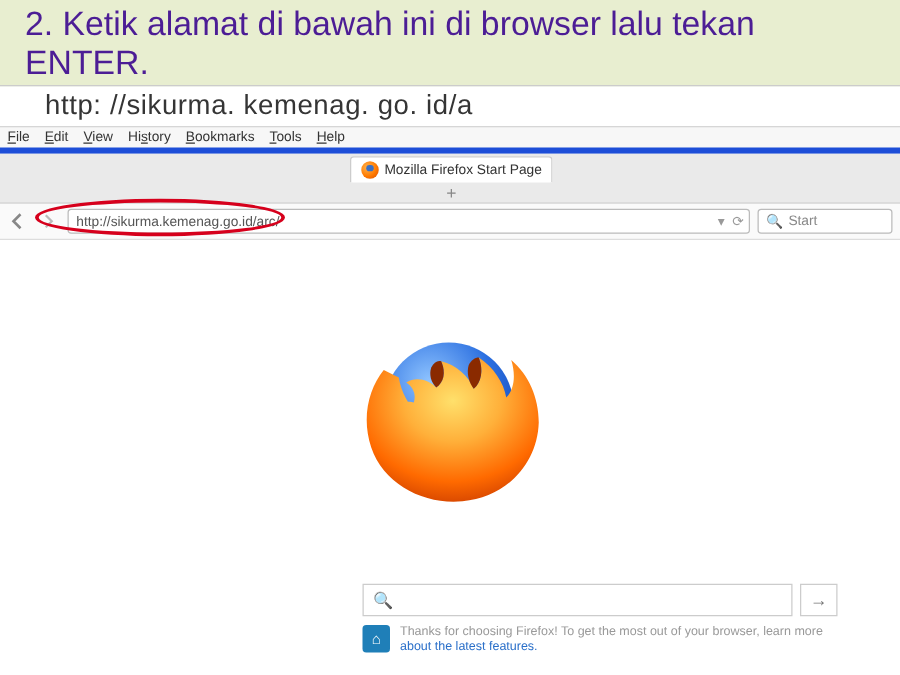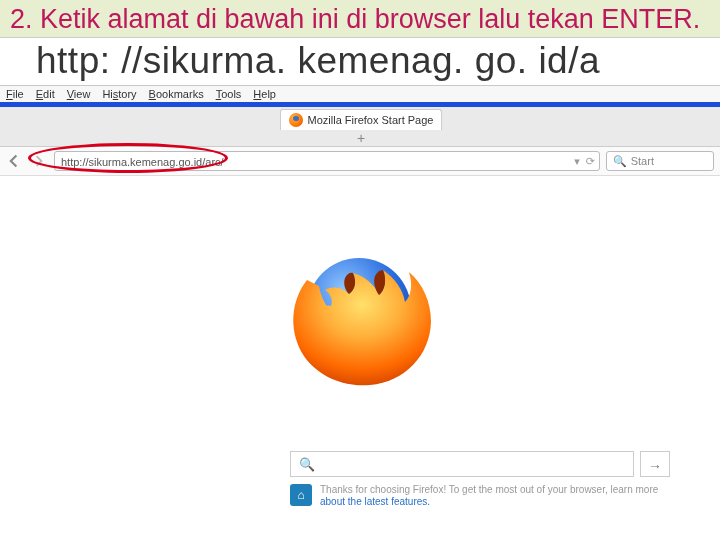--- a/index.html
+++ b/index.html
@@ -10,25 +10,26 @@
     background: #fff;
     overflow: hidden;
   }
   .instruction-banner {
     background: #e8eed0;
     padding: 4px 10px 2px 10px;
     border-bottom: 1px solid #ccc;
   }
   .instruction-text {
     font-size: 27px;
-    color: #be185d;
+    color: #4c1d95;
     line-height: 1.15;
+    margin-left: 10px;
   }
   .url-display {
-    font-size: 37px;
+    font-size: 22px;
     color: #353535;
     padding: 4px 0 6px 36px;
     letter-spacing: 0.5px;
     line-height: 1;
   }
   .browser-frame {
     border-top: 1px solid #c9c9c9;
     background: #fdfdfd;
   }
   .menubar {

